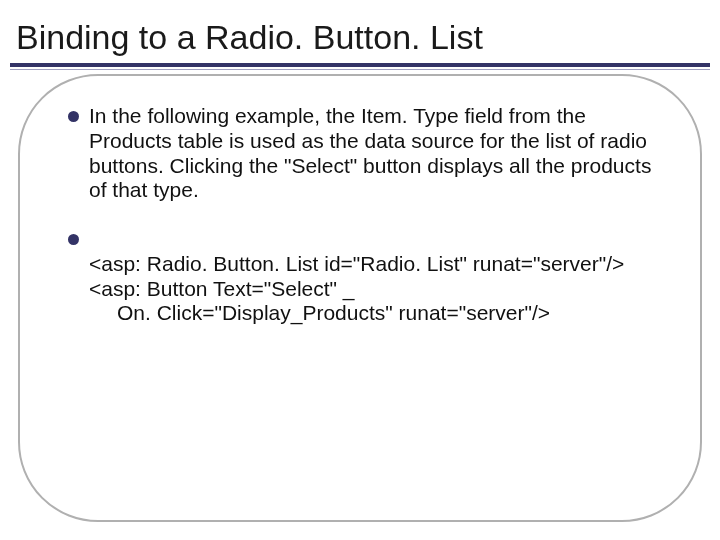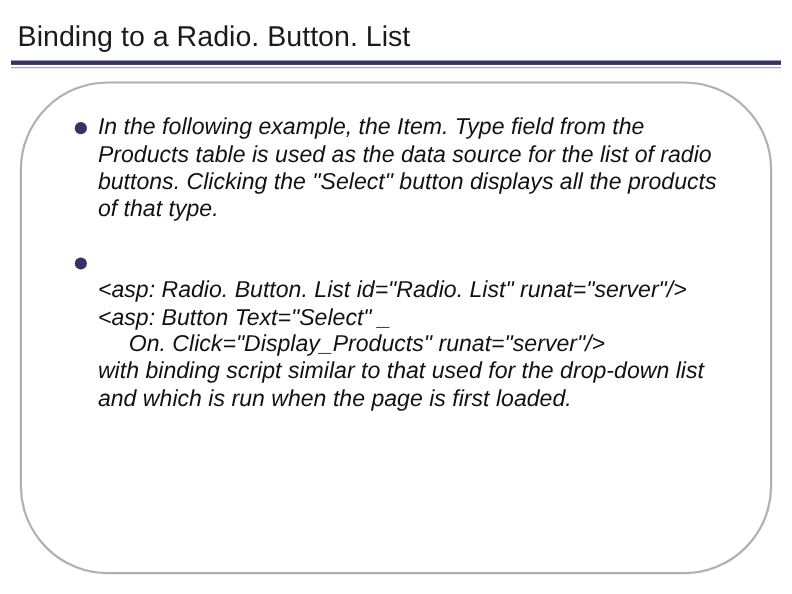--- a/index.html
+++ b/index.html
@@ -12,21 +12,21 @@
     position: relative;
     overflow: hidden;
   }
   .slide {
     width: 720px;
     height: 540px;
     position: relative;
     box-sizing: border-box;
   }
   .title {
-    font-size: 26px;
+    font-size: 34px;
     color: #1a1a1a;
     padding: 18px 0 6px 16px;
     font-weight: normal;
     letter-spacing: 0px;
   }
   .rule-dark {
     height: 4px;
     background: #333366;
     margin: 0 10px 0 10px;
   }
@@ -38,21 +38,20 @@
   .content-bubble {
     position: absolute;
     left: 18px;
     right: 18px;
     top: 74px;
     bottom: 18px;
     border: 2px solid #b0b0b0;
     border-radius: 80px;
     box-sizing: border-box;
     padding: 28px 44px 24px 48px;
-    font-style: italic;
   }
   .bullet-block {
     display: flex;
     align-items: flex-start;
     margin-bottom: 24px;
   }
   .bullet-dot {
     width: 11px;
     height: 11px;
     background: #333366;
@@ -86,18 +85,17 @@
       <div class="bullet-text">In the following example, the Item. Type field from the Products table is used as the data source for the list of radio buttons. Clicking the "Select" button displays all the products of that type.</div>
     </div>
 
     <div class="bullet-block">
       <div class="bullet-dot"></div>
       <div class="bullet-text">
         <br>
         <span>&lt;asp: Radio. Button. List id="Radio. List" runat="server"/&gt;</span><br>
         <span>&lt;asp: Button Text="Select" _</span><br>
         <span class="code-indent">On. Click="Display_Products" runat="server"/&gt;</span>
-        <span>with binding script similar to that used for the drop-down list and which is run when the page is first loaded.</span>
       </div>
     </div>
 
   </div>
 </div>
 
 </body></html>

